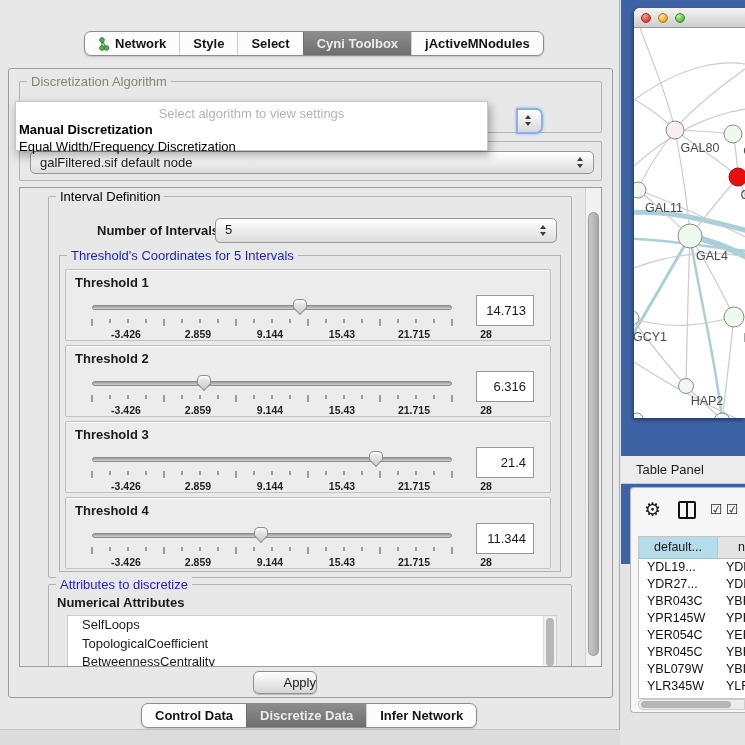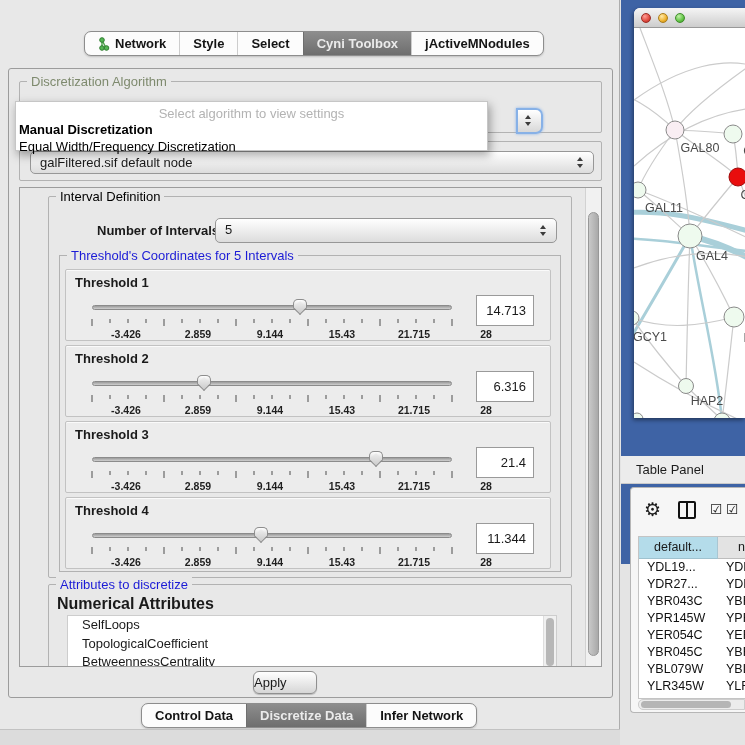--- a/index.html
+++ b/index.html
@@ -86,30 +86,30 @@
   .ticks { position:absolute; left:0; right:0; top:18px; height:8px; }
   .tick { position:absolute; width:1px; background:#4c4c4c; transform:translateX(-50%); }
   .tick.major { top:0; height:7px; }
   .tick.minor { top:0; height:4px; }
   .tlabels { position:absolute; left:0; right:0; top:27px; height:12px; }
   .tlab { position:absolute; transform:translateX(-50%); font-size:10.5px; font-weight:bold; color:#1f1f1f; white-space:nowrap;margin-left:34px; }
   .tval { position:absolute; right:16px; top:25px; width:58px; height:31px; background:#fff;
     border:1px solid #9a9a9a; font-size:13px; line-height:29px; text-align:right; padding-right:7px; }
 
   #attr-group { left:28px; top:396px; width:524px; height:170px; }
-  #attr-heading { position:absolute; left:8px; top:10px; font-size:16px; font-weight:bold; }
+  #attr-heading { position:absolute; left:8px; top:10px; font-size:13px; font-weight:bold; }
   #attr-list { position:absolute; left:18px; top:30px; right:14px; height:130px; background:#fff;
     border:1px solid #cdcdcd; overflow:hidden; }
   .attr-item { font-size:13px; line-height:18.5px; padding-left:14px; white-space:nowrap; }
   #attr-list .sbar { position:absolute; right:0; top:0; width:13px; height:100%; background:#f0f0f0; border-left:1px solid #dedede; }
   #attr-list .sbar .th { position:absolute; left:2px; top:2px; width:8px; height:48px; background:#b7b7b7; border-radius:4px; }
 
   #apply-btn { position:absolute; left:244px; top:602px; width:64px; height:23px;
     border:1px solid #8f8f8f; border-radius:6px; background:linear-gradient(#ffffff,#d6d6d6);
-    font-size:13px; line-height:21px; text-align:left; box-shadow:0 1px 1px rgba(0,0,0,.2); }
+    font-size:13px; line-height:21px; text-align:right; box-shadow:0 1px 1px rgba(0,0,0,.2); }
 
   
   #right { position:absolute; left:621px; top:0; width:124px; height:745px; background:#e4e4e4; }
   #net-area { position:absolute; left:0; top:0; width:124px; height:564px; background:#3e63a5; }
   #mac-win { position:absolute; left:13px; top:8px; width:111px; height:410px; background:#fff;
     border-radius:6px 0 0 0; overflow:hidden; box-shadow:-1px 2px 4px rgba(0,0,0,.45); }
   #mac-titlebar { height:20px; background:linear-gradient(#f5f5f5,#cdcdcd); border-bottom:1px solid #999; position:relative; }
   .light { position:absolute; top:5px; width:10px; height:10px; border-radius:50%; }
   .light.red    { left:7px;  background:radial-gradient(circle at 35% 30%,#ff9d95,#e04b40 60%,#a92a22); border:1px solid #9c2c25; }
   .light.yellow { left:24px; background:radial-gradient(circle at 35% 30%,#ffe9a8,#eeb22e 60%,#b97f14); border:1px solid #a97d1c; }

